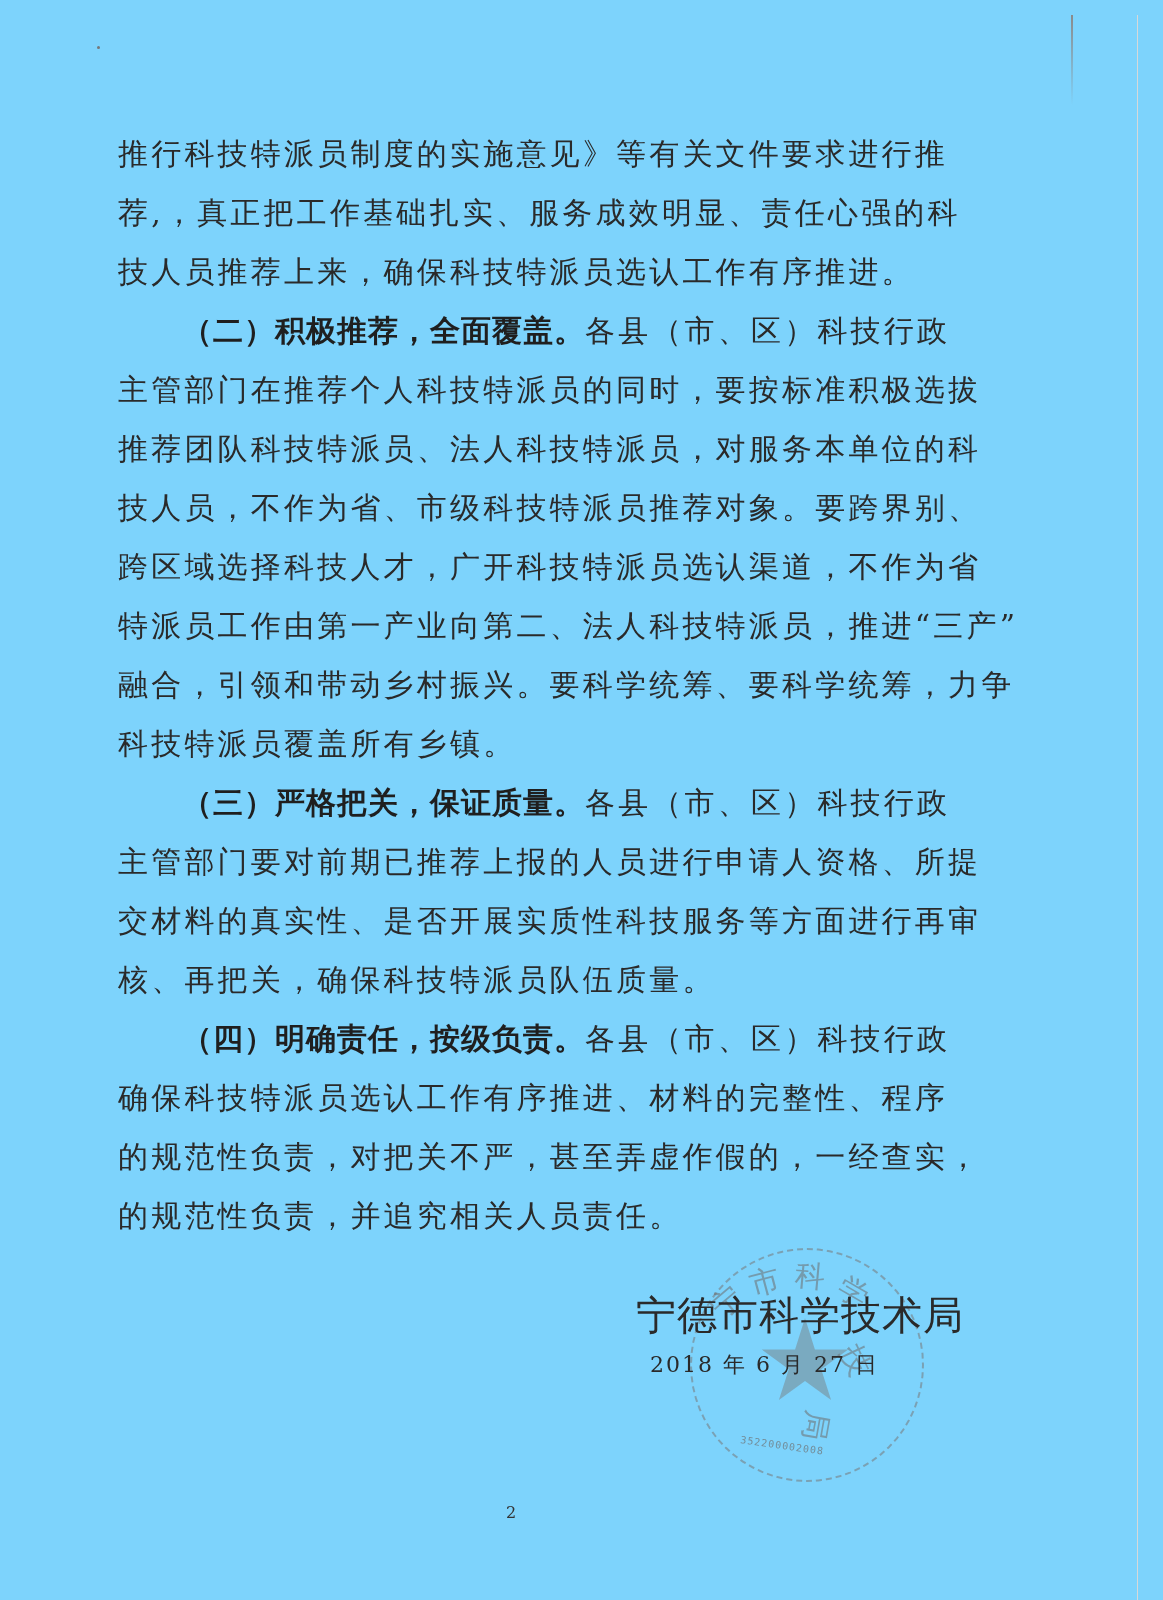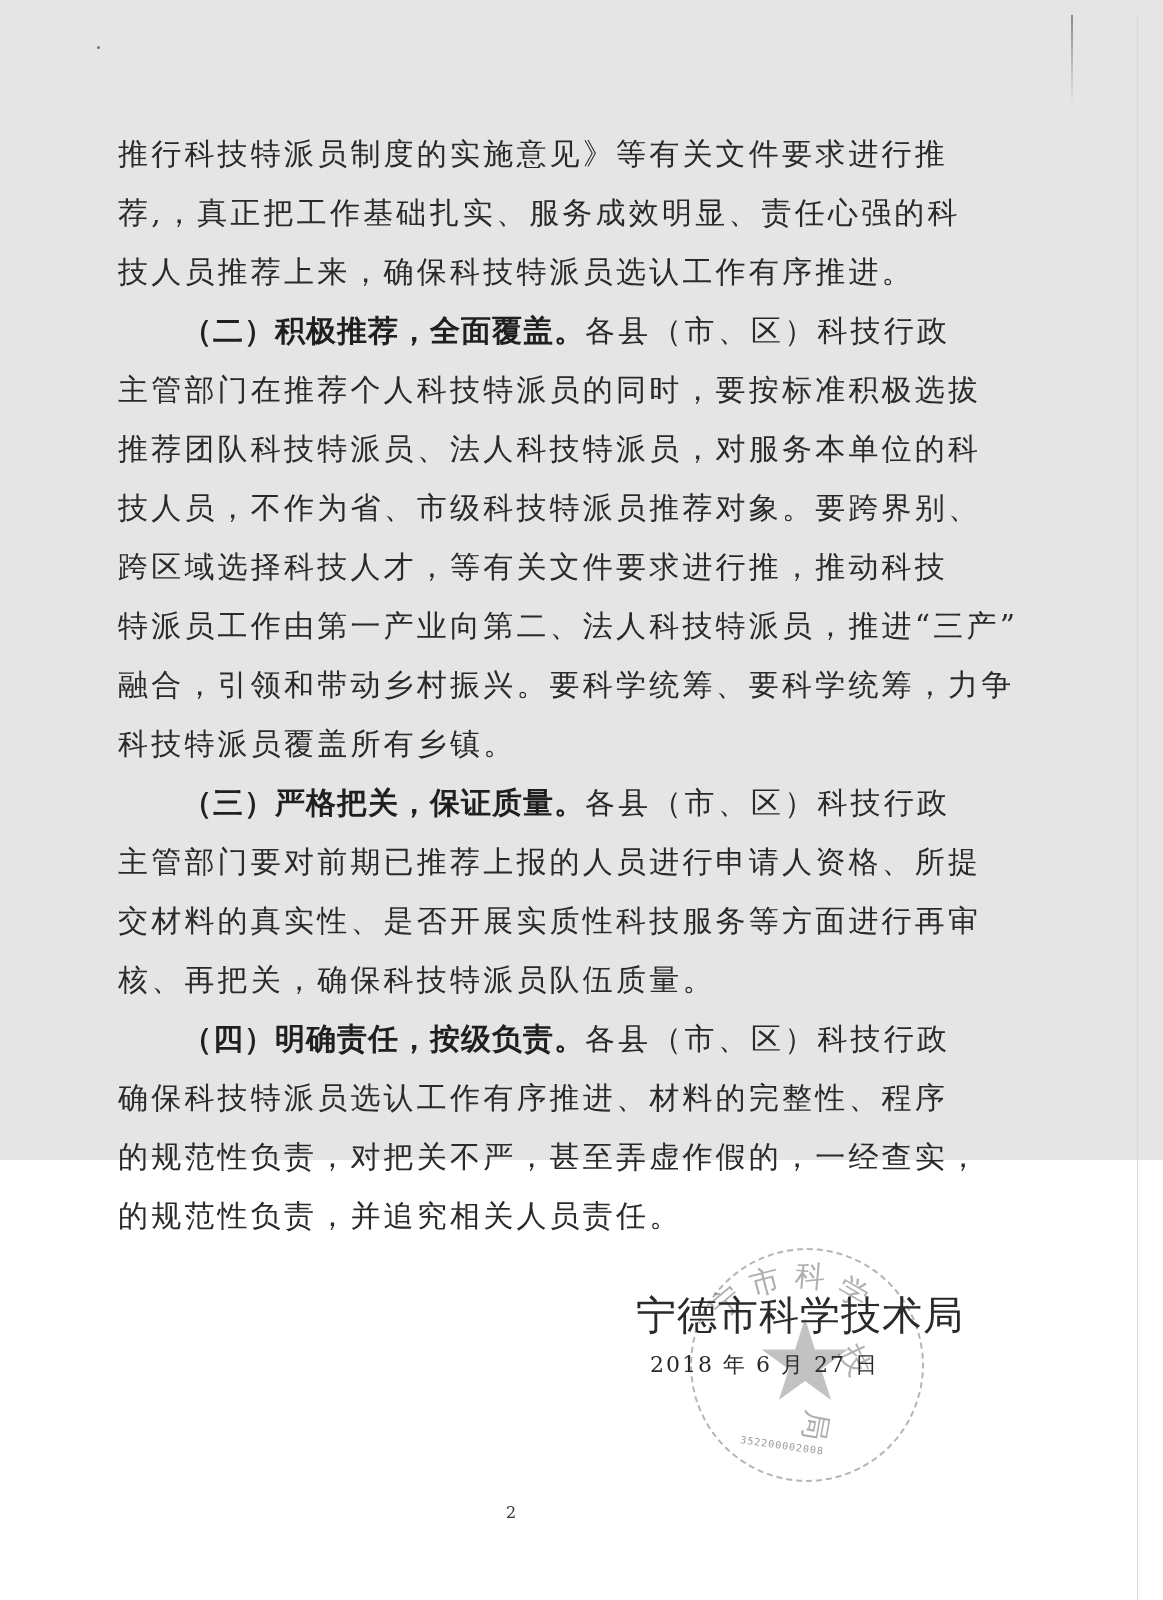--- a/index.html
+++ b/index.html
@@ -1,19 +1,19 @@
 <!DOCTYPE html>
 <html><head>
 <meta charset="utf-8">
 <style>
   html, body { margin: 0; padding: 0; background: #ffffff; }
   body { width: 1163px; height: 1600px; position: relative; overflow: hidden; }
   .page {
-    position: absolute; left: 0; top: 0; width: 1163px; height: 1160px;
-    background: #e5e5e5;
+    position: absolute; left: 0; top: 0; width: 1163px; height: 1600px;
+    background: #7dd3fc;
   }
   .scan-line-right {
     position: absolute; left: 1137px; top: 15px; width: 1px; height: 1585px;
     background: #d8d8d8;
   }
   .scan-line-mark {
     position: absolute; left: 1071px; top: 15px; width: 2px; height: 90px;
     background: linear-gradient(#8a8a8a, rgba(180,180,180,0));
   }
   .speck {
@@ -74,21 +74,21 @@
       <div class="line">推行科技特派员制度的实施意见》等有关文件要求进行推</div>
       <div class="line">荐,，真正把工作基础扎实、服务成效明显、责任心强的科</div>
       <div class="line">技人员推荐上来，确保科技特派员选认工作有序推进。</div>
     </div>
 
     <div>
       <div class="line indent"><span class="bold">（二）积极推荐，全面覆盖。</span><span>各县（市、区）科技行政</span></div>
       <div class="line">主管部门在推荐个人科技特派员的同时，要按标准积极选拔</div>
       <div class="line">推荐团队科技特派员、法人科技特派员，对服务本单位的科</div>
       <div class="line">技人员，不作为省、市级科技特派员推荐对象。要跨界别、</div>
-      <div class="line">跨区域选择科技人才，等有关文件要求进行推，推动科技</div>
+      <div class="line">跨区域选择科技人才，广开科技特派员选认渠道，不作为省</div>
       <div class="line">特派员工作由第一产业向第二、法人科技特派员，推进“三产”</div>
       <div class="line">融合，引领和带动乡村振兴。要科学统筹、要科学统筹，力争</div>
       <div class="line">科技特派员覆盖所有乡镇。</div>
     </div>
 
     <div>
       <div class="line indent"><span class="bold">（三）严格把关，保证质量。</span><span>各县（市、区）科技行政</span></div>
       <div class="line">主管部门要对前期已推荐上报的人员进行申请人资格、所提</div>
       <div class="line">交材料的真实性、是否开展实质性科技服务等方面进行再审</div>
       <div class="line">核、再把关，确保科技特派员队伍质量。</div>

